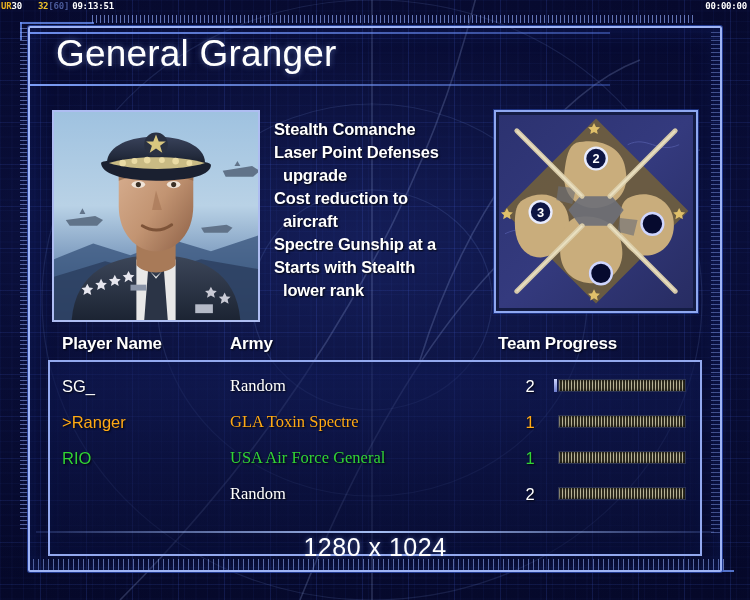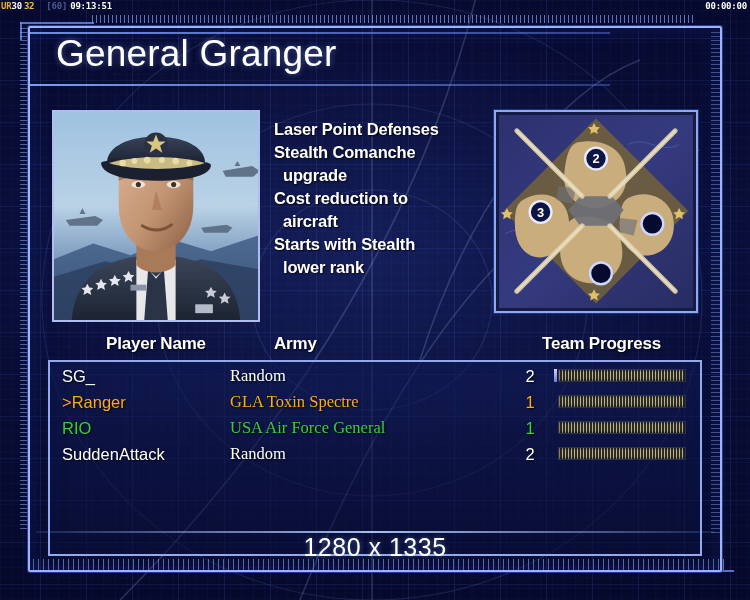--- a/index.html
+++ b/index.html
@@ -48,22 +48,22 @@
     font-size: 9px;
     font-weight: bold;
     line-height: 13px;
     letter-spacing: -0.2px;
     white-space: nowrap;
   }
   .status-left { position: absolute; left: 1px; top: 0; }
   .status-right { position: absolute; right: 3px; top: 0; color: #ffffff; }
   .s-ur   { color: #e8b020; }
   .s-a    { color: #ffffff; padding-left: 0; }
-  .s-b    { color: #f0c42a; padding-left: 2px; }
-  .s-c    { color: #4a5a9a; padding-left: 12px; }
+  .s-b    { color: #f0c42a; padding-left: 16px; }
+  .s-c    { color: #4a5a9a; }
   .s-time { color: #ffffff; padding-left: 3px; }
 
   
   .ruler { position: absolute; z-index: 12; opacity: .85; }
   .ruler-top {
     left: 92px; right: 56px; top: 15px; height: 8px;
     background-image: repeating-linear-gradient(to right,
       rgba(150,175,255,0.75) 0px, rgba(150,175,255,0.75) 1px,
       transparent 1px, transparent 4px);
   }
@@ -159,38 +159,37 @@
     position: absolute; left: 48px; top: 334px; width: 654px; z-index: 18;
   }
   .table-head {
     position: relative; height: 24px;
   }
   .th {
     position: absolute; top: 0;
     color: #ffffff; font-size: 17px; font-weight: bold;
     letter-spacing: -0.2px; white-space: nowrap;
     text-shadow: 1px 1px 2px rgba(0,0,0,0.8);
-    margin-left: 44px;
   }
   .th-name { left: 14px; }
   .th-army { left: 182px; }
   .th-prog { left: 450px; }
 
   .table-body {
     position: relative;
     margin-top: 2px;
     height: 196px;
     border: 2px solid #93a9ef;
     background: linear-gradient(180deg, rgba(18,28,88,0.55), rgba(10,16,58,0.5));
     box-shadow: inset 0 0 16px rgba(10,20,70,0.6);
   }
   .prow {
     position: relative;
     height: 24px;
-    margin-top: 2px;
+    margin-top: 12px;
   }
   .pcell {
     position: absolute; top: 0;
     font-size: 16.5px; line-height: 24px;
     white-space: nowrap;
     text-shadow: 1px 1px 2px rgba(0,0,0,0.85);
   }
   .c-name { left: 12px; }
   .c-army { left: 180px; font-family: Liberation Serif, serif; }
   .c-team { left: 470px; width: 20px; text-align: center; }
@@ -361,25 +360,26 @@
           <path d="M160 178 l2 4 l4 .4 l-3 2.8 l1 4.2 l-4 -2.3 l-4 2.3 l1 -4.2 l-3 -2.8 l4 -.4 z"></path>
           <path d="M174 184 l2 4 l4 .4 l-3 2.8 l1 4.2 l-4 -2.3 l-4 2.3 l1 -4.2 l-3 -2.8 l4 -.4 z"></path>
         </g>
 
         <rect x="78" y="176" width="16" height="6" fill="#8a94a8"></rect>
         <rect x="144" y="196" width="18" height="9" fill="#cfd4e0" opacity="0.85"></rect>
       </svg>
     </div>
 
     <div class="bullets">
+      <div class="bullet-line">Stealth Comanche</div>
       <div class="bullet-line">Laser Point Defenses</div>
-      <div class="bullet-line">Stealth Comanche</div>
       <div class="bullet-line indent">upgrade</div>
       <div class="bullet-line">Cost reduction to</div>
       <div class="bullet-line indent">aircraft</div>
+      <div class="bullet-line">Spectre Gunship at a</div>
       <div class="bullet-line">Starts with Stealth</div>
       <div class="bullet-line indent">lower rank</div>
     </div>
 
     <div class="map-box">
       <div class="map-inner">
         <svg class="map-svg" viewBox="0 0 196 195" preserveAspectRatio="none">
           <defs>
             <linearGradient id="water" x1="0" y1="0" x2="1" y2="1">
               <stop offset="0%" stop-color="#2c3270"></stop>
@@ -476,29 +476,28 @@
       <div class="prow">
         <div class="pcell c-name" style="color: rgb(49, 211, 53);">RIO</div>
         <div class="pcell c-army" style="color: rgb(49, 211, 53);">USA Air Force General</div>
         <div class="pcell c-team" style="color: rgb(49, 211, 53);">1</div>
         <div class="pcell c-bar">
           <div class="bar" style="width: 100%;"></div>
         </div>
       </div>
 
       <div class="prow">
-        <div class="pcell c-name" style="color: rgb(255, 255, 255);">SuddenAttack</div>
         <div class="pcell c-army" style="color: rgb(255, 255, 255);">Random</div>
         <div class="pcell c-team" style="color: rgb(255, 255, 255);">2</div>
         <div class="pcell c-bar">
           <div class="bar" style="width: 100%;"></div>
         </div>
       </div>
 
     </div>
   </div>
 
   <div class="res-line">
     <div class="res-rule"></div>
-    <span class="res-text">1280 x 1335</span>
+    <span class="res-text">1280 x 1024</span>
   </div>
 
 </div>
 
 </body></html>

